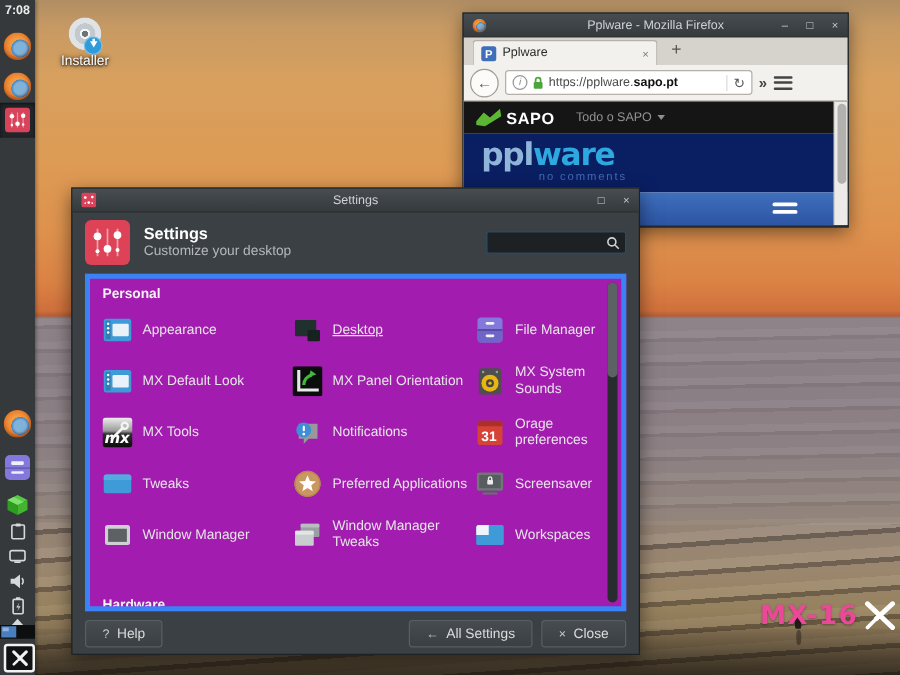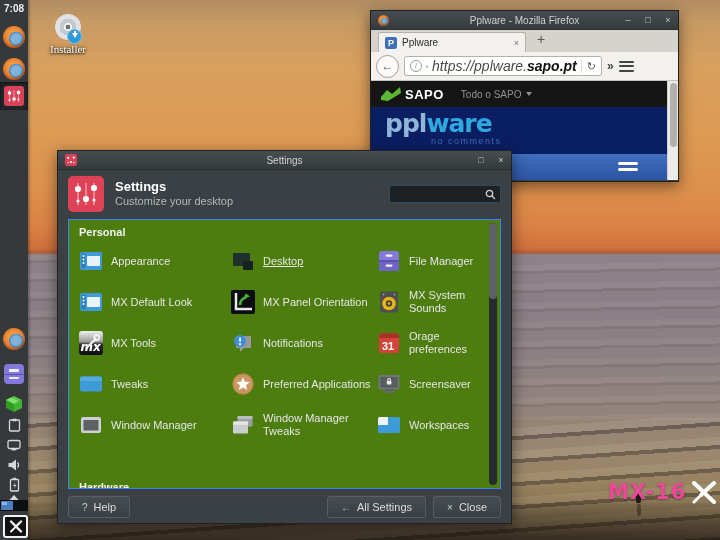--- a/index.html
+++ b/index.html
@@ -21,21 +21,21 @@
     background:linear-gradient(rgba(30,24,20,.08),rgba(22,17,13,.6));}
   .person{position:absolute;left:636px;top:489px;width:5px;height:14px;
     background:#221c17;border-radius:45% 45% 20% 20%;}
   .person-reflect{position:absolute;left:637px;top:504px;width:4px;height:12px;
     background:rgba(30,24,20,.45);border-radius:40%;}
   .mx16-badge{position:absolute;left:608px;top:480px;display:flex;align-items:center;gap:5px;
     color:#ec4899;text-shadow:0 1px 2px rgba(0,0,0,.35);}
   .mx16-text{font-size:21px;font-weight:bold;letter-spacing:1px;font-family:"DejaVu Sans",sans-serif;}
 
   
-  .desk-icon{position:absolute;left:46px;top:14px;width:44px;text-align:center;font-family:Liberation Serif, serif;}
+  .desk-icon{position:absolute;left:46px;top:14px;width:44px;text-align:center;}
   .disc{width:26px;height:26px;margin:0 auto;border-radius:50%;position:relative;
     background:radial-gradient(circle,#6d7276 0 13%,#f2f4f5 14% 22%,#c3c9cd 23% 45%,#dfe3e5 46% 70%,#b9bfc3 71% 100%);}
   .disc-badge{position:absolute;right:-1px;bottom:-4px;width:13px;height:13px;border-radius:50%;
     background:#2f9bd8;border:1px solid rgba(255,255,255,.35);}
   .disc-badge i{position:absolute;left:3.5px;top:3px;width:0;height:0;border-left:3px solid transparent;
     border-right:3px solid transparent;border-top:5px solid #fff;}
   .disc-badge em{position:absolute;left:5.5px;top:1px;width:2px;height:4px;background:#fff;}
   .desk-label{margin-top:3px;font-size:11px;color:#fff;text-shadow:0 1px 2px #000,0 0 4px rgba(0,0,0,.8);}
 
   
@@ -80,21 +80,21 @@
   .tab-close{font-size:9px;color:#777;}
   .newtab{position:absolute;left:166px;top:1px;font-size:14px;color:#555;}
   .ff-nav{height:29px;background:#f3f1ee;border-bottom:1px solid #c6c1bb;
     display:flex;align-items:center;padding:0 5px;gap:5px;box-sizing:border-box;}
   .backbtn{width:21px;height:21px;border-radius:50%;border:1px solid #a19c95;background:#fcfbfa;
     color:#555;font-size:12px;display:flex;align-items:center;justify-content:center;flex:0 0 21px;}
   .urlbar{width:198px;height:20px;background:#fff;border:1px solid #b5b0aa;border-radius:3px;
     display:flex;align-items:center;padding:0 5px;gap:4px;box-sizing:border-box;}
   .info-i{width:10px;height:10px;border:1px solid #999;border-radius:50%;color:#888;
     font-size:8px;line-height:10px;text-align:center;font-style:italic;flex:0 0 10px;}
-  .urltext{font-size:14px;color:#4a4a4a;white-space:nowrap;flex:1;font-style:italic;}
+  .urltext{font-size:10px;color:#4a4a4a;white-space:nowrap;flex:1;}
   .urltext b{color:#111;}
   .reload{font-size:11px;color:#555;border-left:1px solid #ddd;padding-left:5px;}
   .ovf{font-size:12px;color:#444;font-weight:bold;}
   .hamb{width:15px;display:flex;flex-direction:column;gap:2.5px;}
   .hamb i{height:2px;background:#444;border-radius:1px;}
   .ff-content{position:relative;height:99px;background:#fff;overflow:hidden;}
   .sapo-bar{height:26px;background:#151515;display:flex;align-items:center;padding:0 9px;gap:3px;}
   .sapo-text{color:#fff;font-weight:bold;font-size:13px;letter-spacing:.5px;}
   .sapo-menu{color:#929292;font-size:10px;margin-left:14px;display:flex;align-items:center;gap:5px;}
   .caret{width:0;height:0;border-left:3.5px solid transparent;border-right:3.5px solid transparent;
@@ -115,22 +115,22 @@
   .s-tbar-icon{margin-left:7px;z-index:2;}
   .s-head{position:absolute;top:18px;left:0;right:0;height:50px;display:flex;align-items:center;
     padding:0 10px;gap:11px;box-sizing:border-box;}
   .s-head-text{line-height:1.25;}
   .s-head-title{font-size:13px;font-weight:bold;color:#fff;}
   .s-head-sub{font-size:11px;color:#b4b8ba;}
   .s-search{margin-left:auto;width:112px;height:18px;background:#1d2123;border:1px solid #2c4c66;
     border-radius:2px;display:flex;align-items:center;padding:0 4px;box-sizing:border-box;}
   .s-search input{flex:1;min-width:0;background:transparent;border:none;outline:none;
     color:#dfe2e4;font-size:10px;font-family:inherit;}
-  .s-list{position:absolute;left:10px;right:10px;top:68px;bottom:34px;background:#4d7c0f;
-    border:1px solid #3b82f6;overflow:hidden;padding:6px 10px;box-sizing:border-box;}
+  .s-list{position:absolute;left:10px;right:10px;top:68px;bottom:34px;background:#a21caf;
+    border:4px solid #3b82f6;overflow:hidden;padding:6px 10px;box-sizing:border-box;}
   .s-section{font-size:11px;font-weight:bold;color:#f2f2f2;}
   .s-grid{display:grid;grid-template-columns:152px 146px 1fr;row-gap:15px;margin-top:10px;}
   .s-item{display:flex;align-items:center;gap:8px;min-height:26px;cursor:default;}
   .s-icon{width:24px;height:24px;flex:0 0 24px;}
   .s-icon svg{display:block;width:24px;height:24px;}
   .s-label{font-size:11px;color:#e6e6e6;line-height:1.15;}
   .s-item.focused .s-label{text-decoration:underline;}
   .s-hw{position:absolute;left:10px;bottom:-5px;}
   .s-sb{position:absolute;right:3px;top:3px;bottom:3px;width:8px;background:#282c2e;border-radius:4px;}
   .s-sb-thumb{position:absolute;top:0;left:0;width:8px;height:76px;background:#5c6164;border-radius:4px;}

